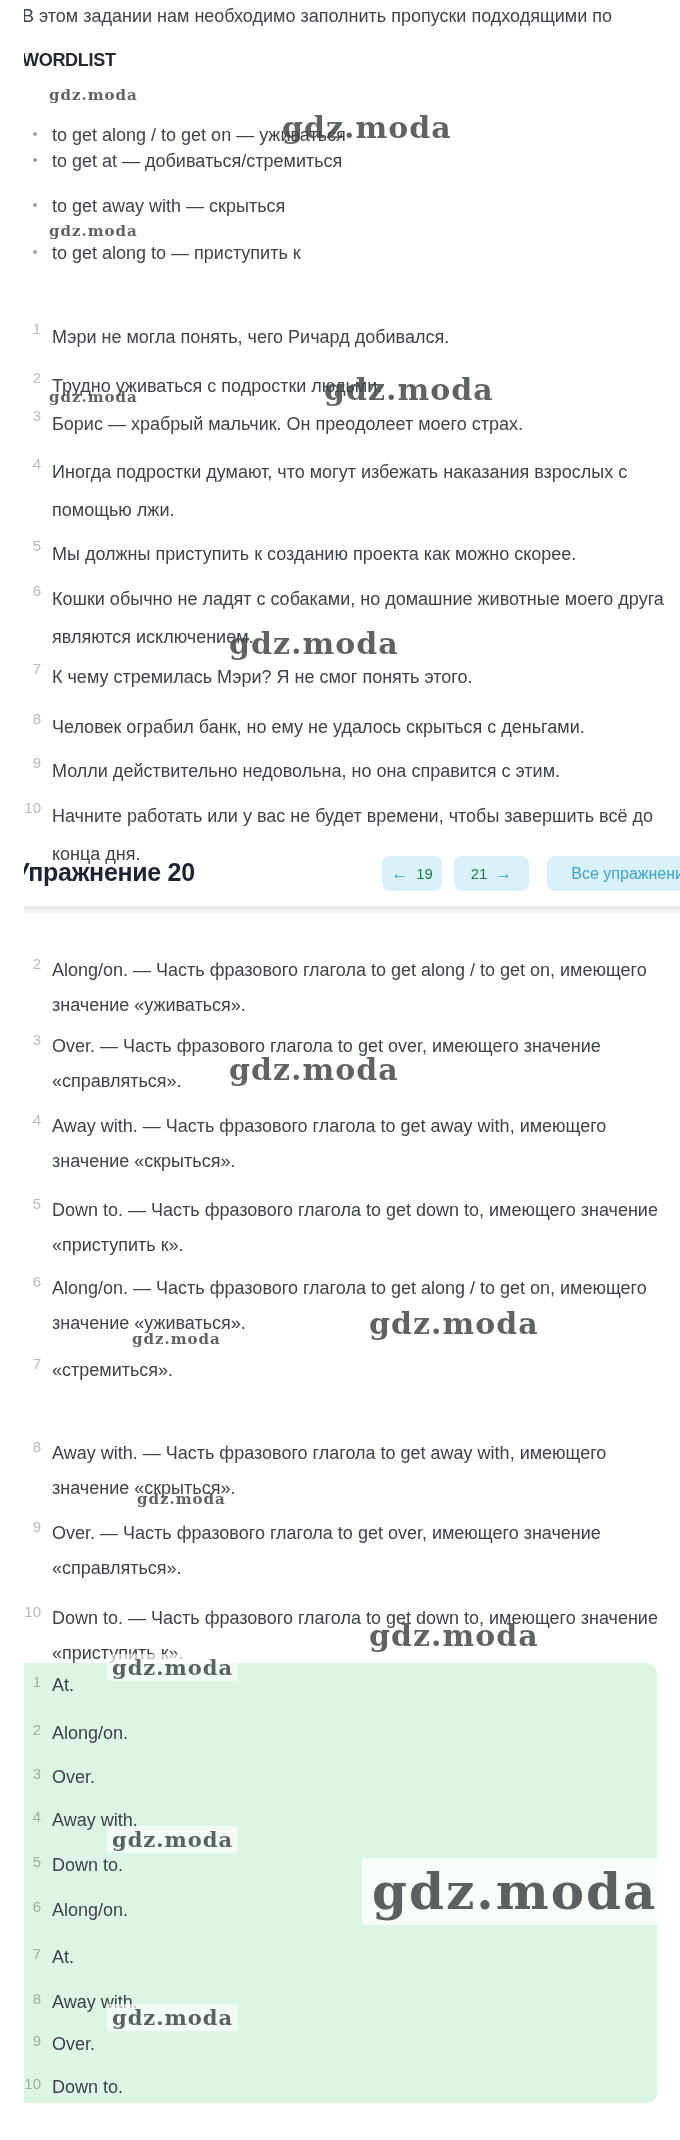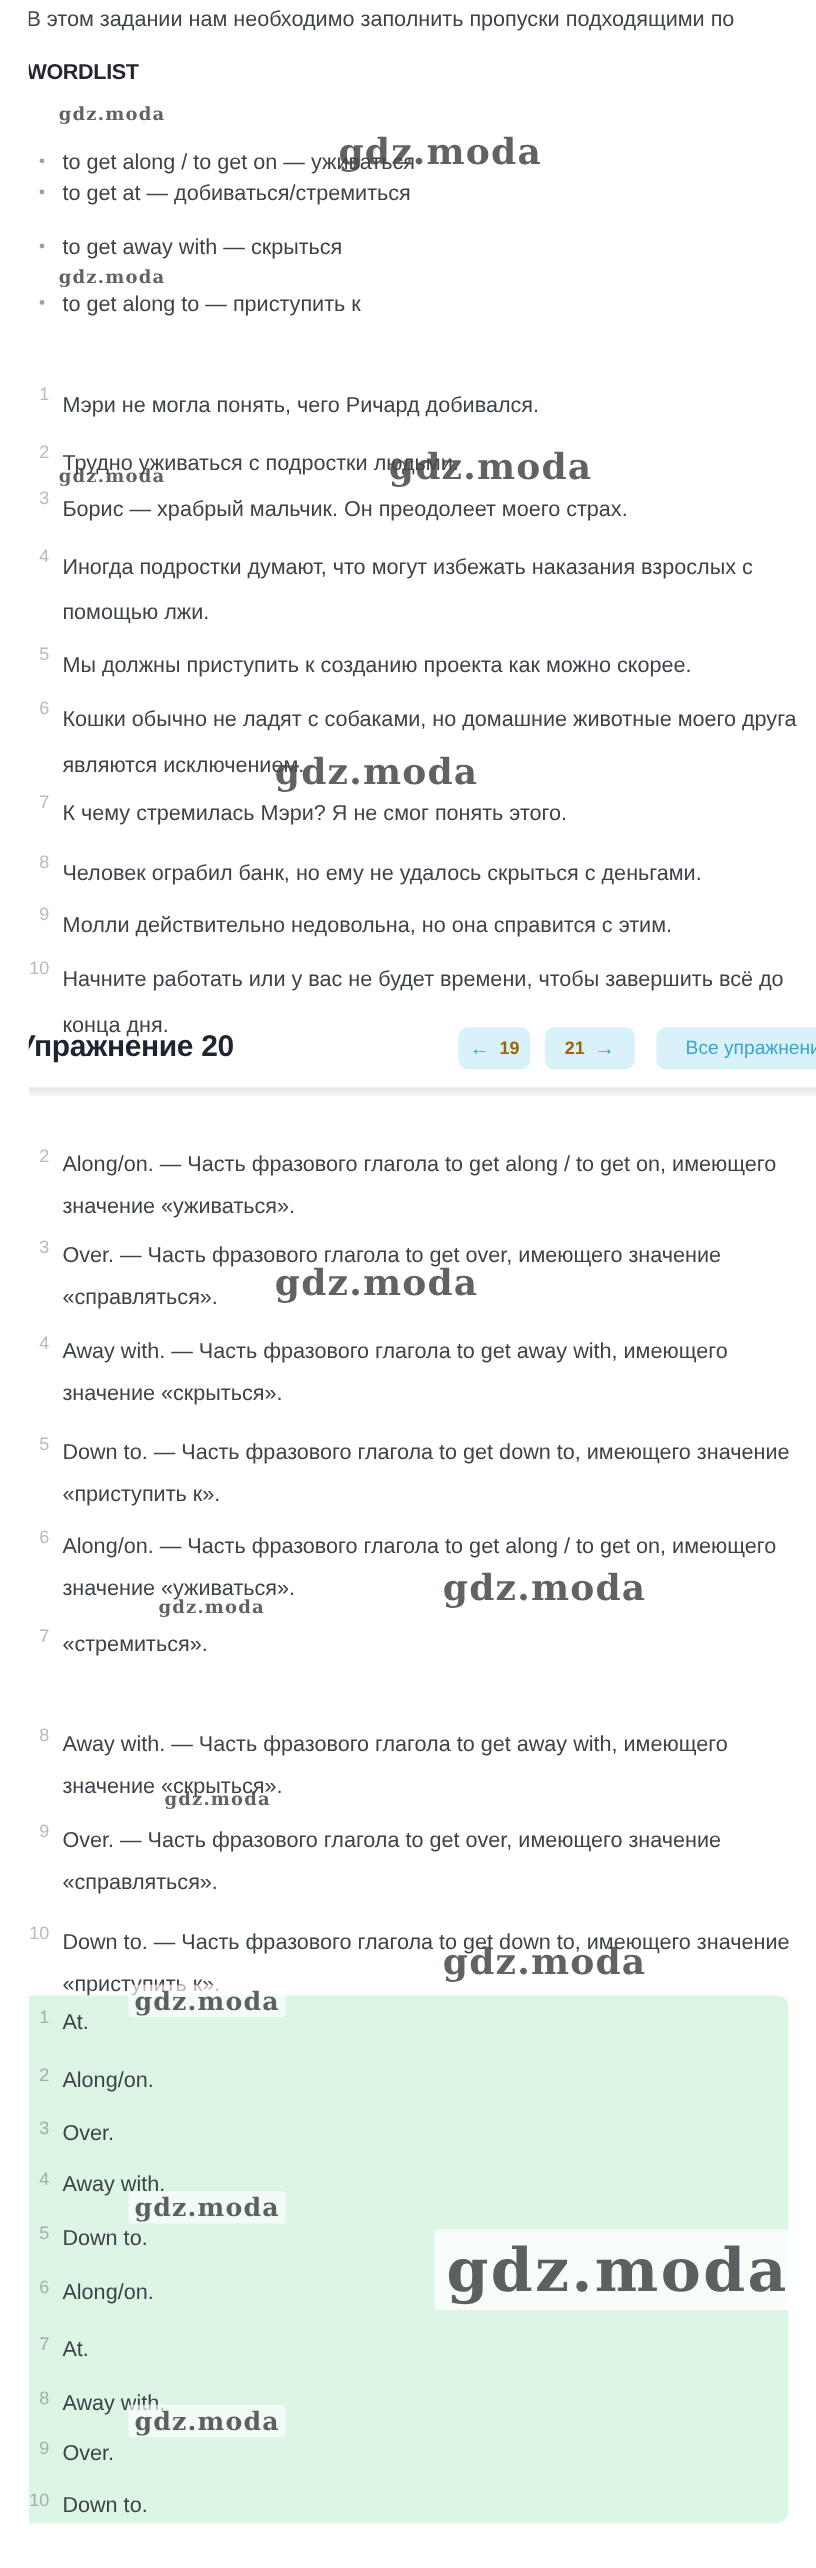--- a/index.html
+++ b/index.html
@@ -14,21 +14,21 @@
   .row .line{display:block;margin-left:28px;font-size:18px;line-height:38px;white-space:nowrap;}
   .wl .line{line-height:26px;}
   .wl .dot{position:absolute;left:9px;top:10px;width:4px;height:4px;border-radius:2px;background:#9aa0a6;}
   .exp .line{line-height:35px;}
   .cont-row .line{line-height:24px;}
   .ex-title{left:-10px;top:858px;font-size:25px;font-weight:700;color:#1e2431;letter-spacing:-0.3px;white-space:nowrap;}
   .navbtn{position:absolute;top:856px;height:35px;border-radius:8px;background:#d9f1f8;
           display:flex;align-items:center;justify-content:center;gap:8px;
           font-size:15px;cursor:pointer;box-sizing:border-box;}
   .navbtn .arr{color:#3aa0cb;font-size:17px;}
-  .navbtn .pg{color:#a16207;font-weight:700;text-align:right;}
+  .navbtn .pg{color:#15803d;font-weight:400;text-align:right;}
   .allbtn{font-size:16px;color:#3aa4cd;font-weight:400;}
   .divider{left:0;top:906px;width:680px;height:7px;
            background:linear-gradient(180deg,#e6e6ea 0%,#ececef 45%,#f6f6f8 100%);}
   .answers-panel{left:0;top:1663px;width:633px;height:440px;background:#dcf5e4;
                  border-radius:0 10px 10px 0;}
   .ans .num{color:#a3afa7;}
   .ans .line{line-height:28px;}
   .wm{position:absolute;z-index:5;font-family:"DejaVu Serif",serif;font-weight:700;
       color:#45484a;opacity:0.85;letter-spacing:1px;white-space:nowrap;}
   .wm-s{font-size:15px;}

